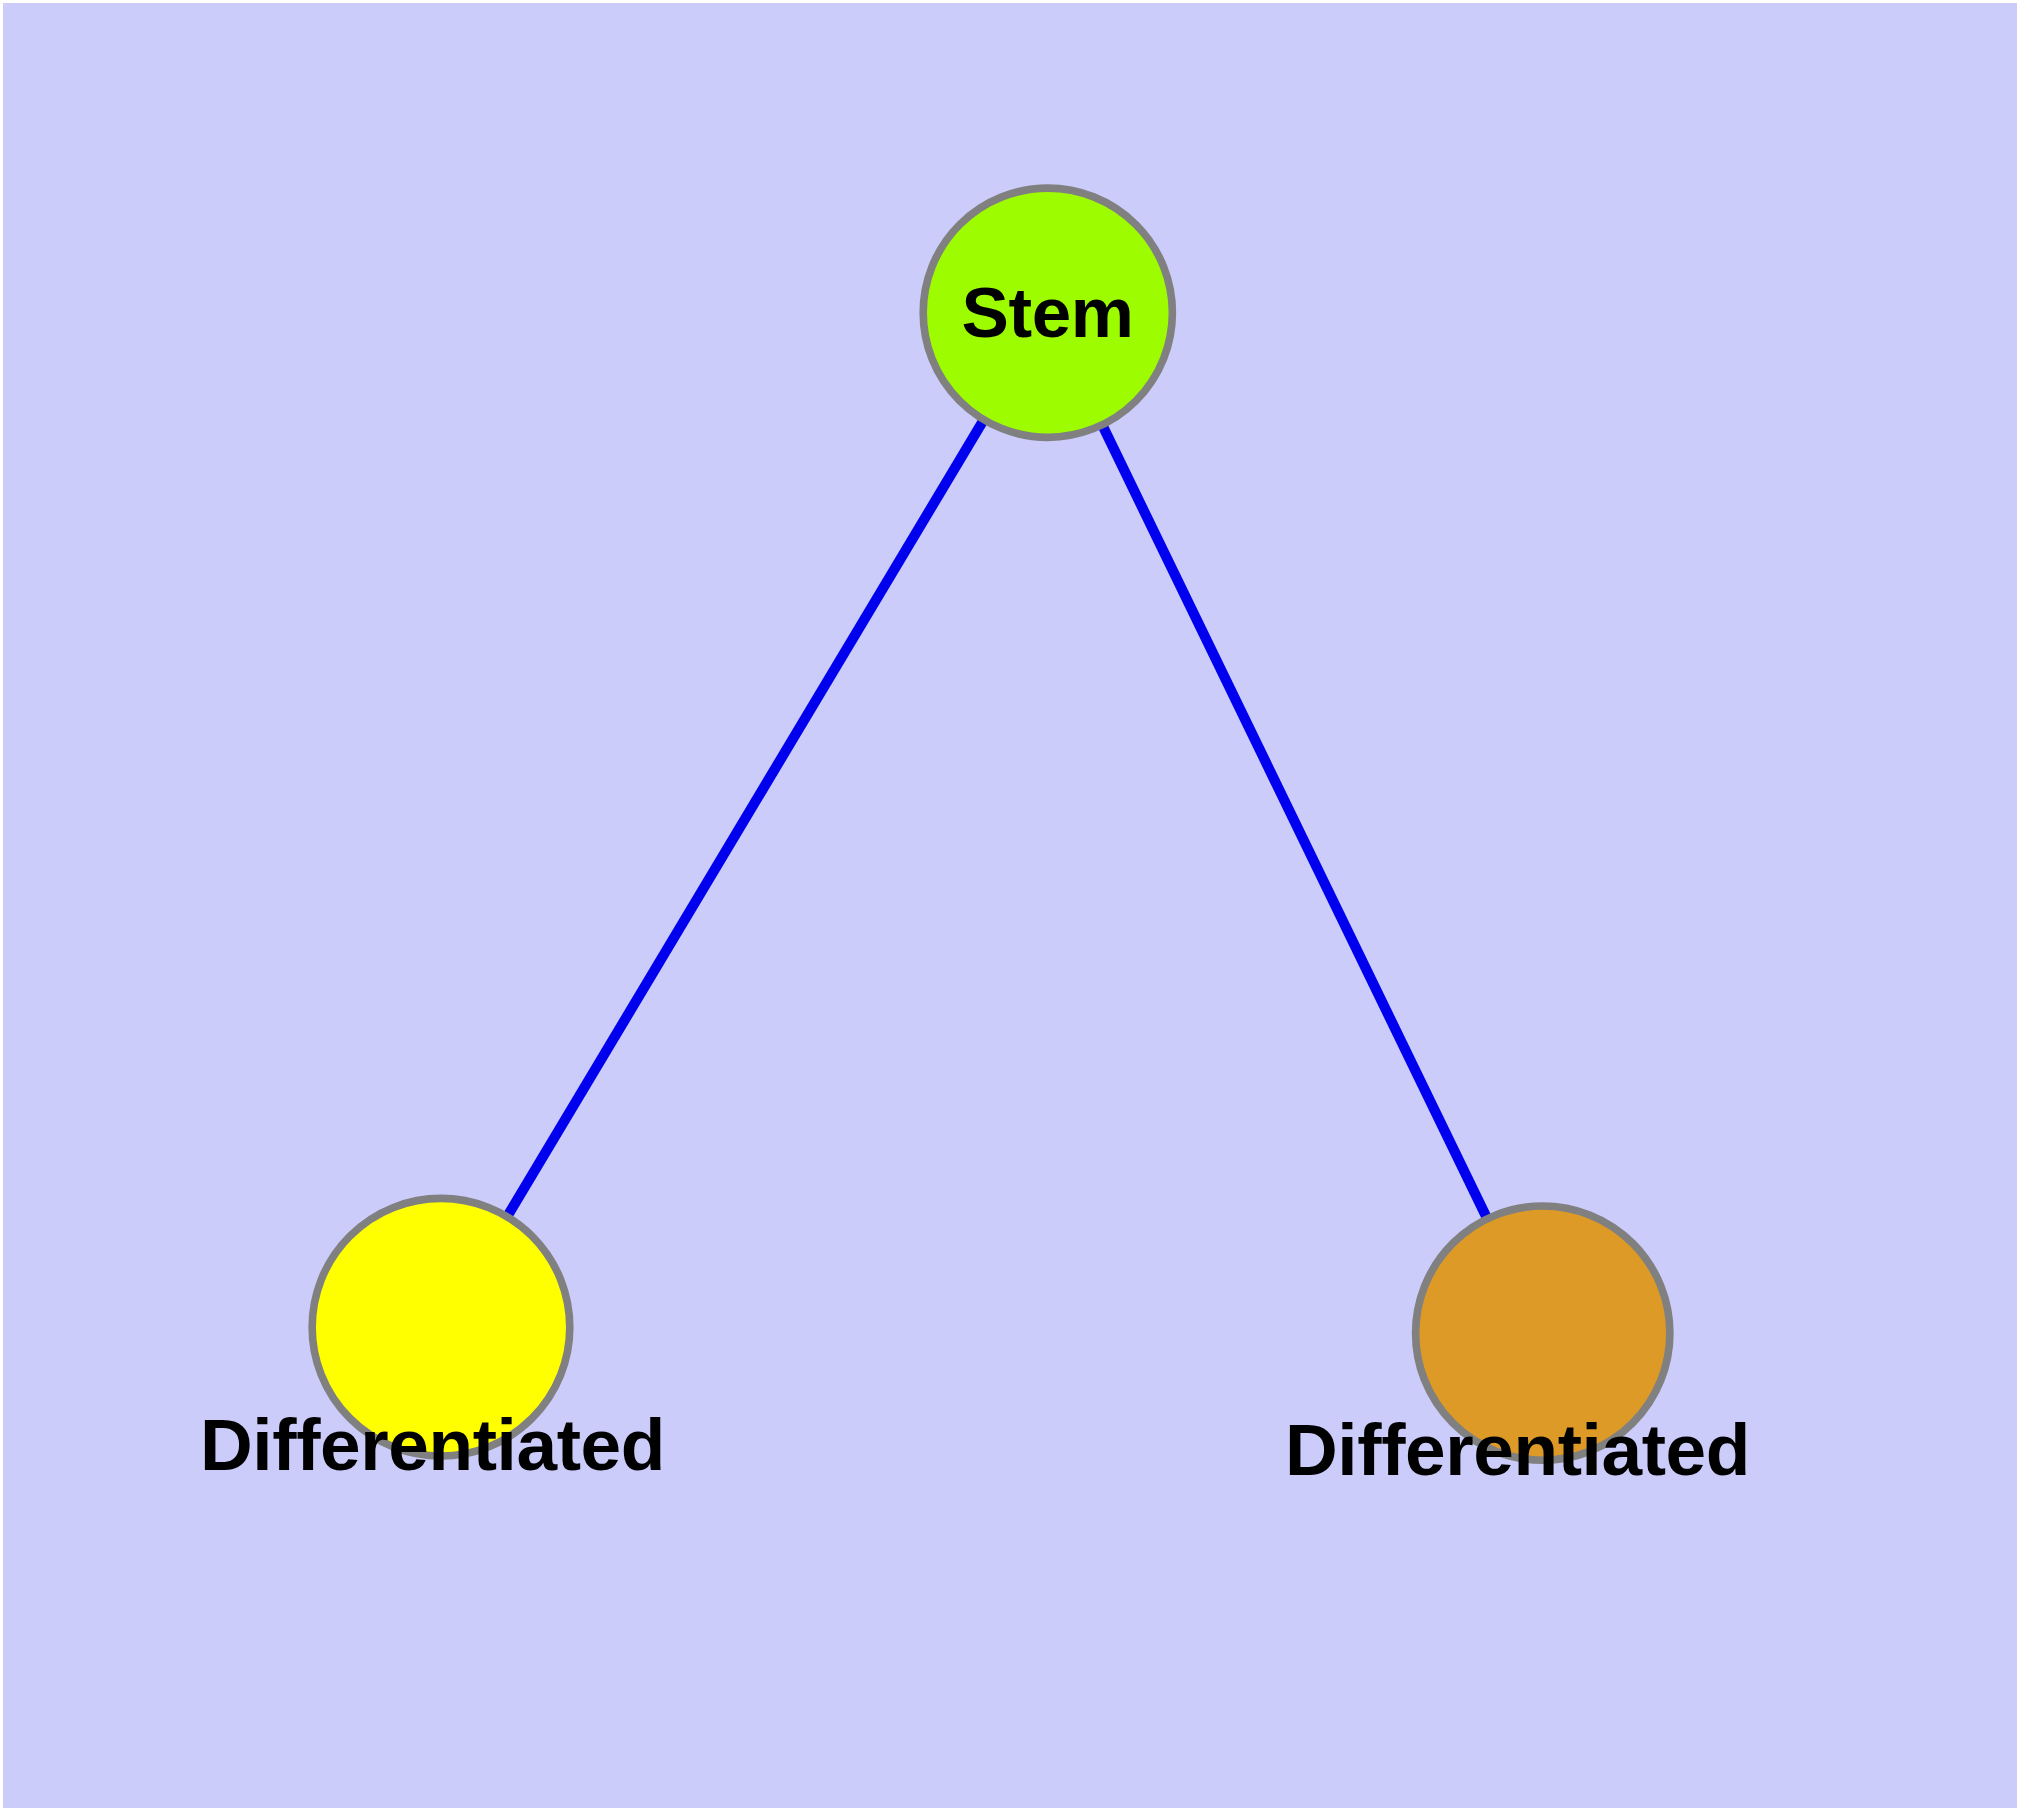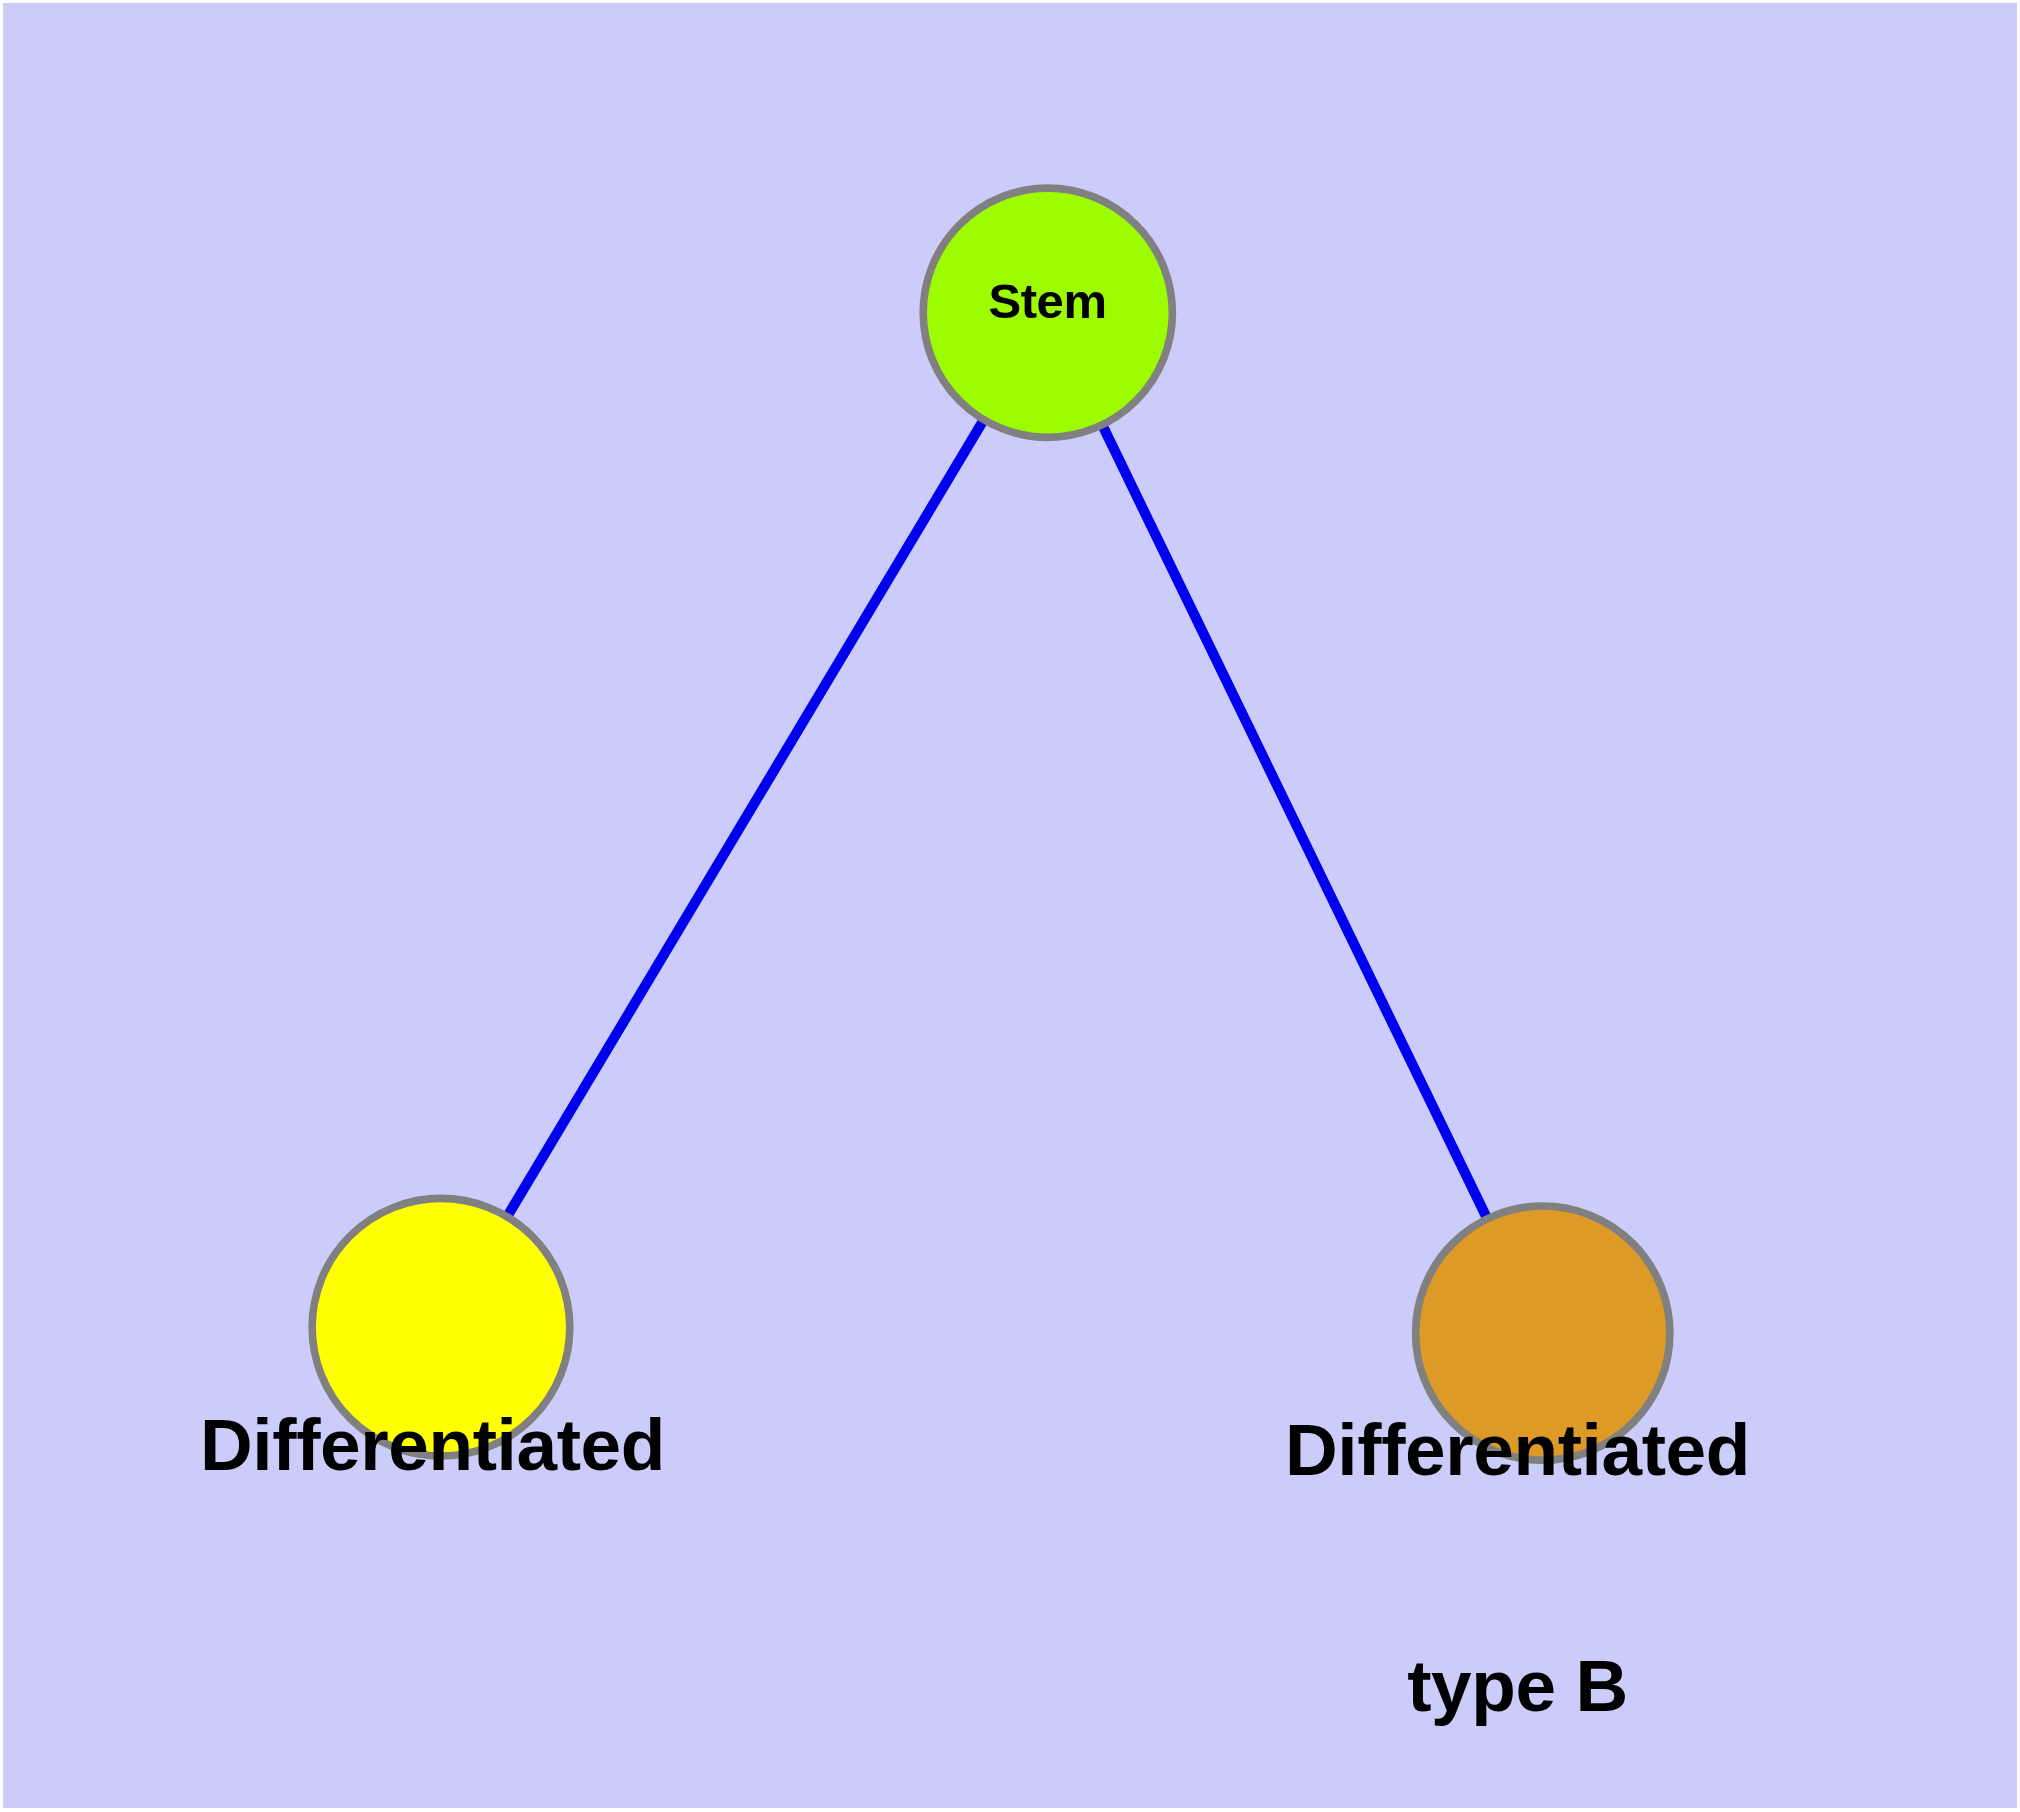--- a/index.html
+++ b/index.html
@@ -34,21 +34,21 @@
     position: absolute;
     text-align: center;
     font-weight: bold;
     color: #000000;
     line-height: 1.08;
     white-space: pre;
     pointer-events: none;
     letter-spacing: -0.4px;
   }
   #label-stem {
-    font-size: 49px;
+    font-size: 71px;
     left: 793px;
     top: 275px;
     width: 509px;
   }
   #label-type-a {
     font-size: 73px;
     left: 186px;
     top: 1248px;
     width: 509px;
   }
@@ -81,17 +81,16 @@
   </svg>
 
   <div id="label-stem" class="node-label" style="left: 793px;">Stem</div>
 
   <div id="label-type-a" class="node-label" style="left: 178px;">
     <div>Differentiated</div>
   </div>
 
   <div id="label-type-b" class="node-label" style="left: 1263px;">
     <div>Differentiated</div>
-    <div>type B</div>
   </div>
 
 </div>
 
 
 </body></html>

